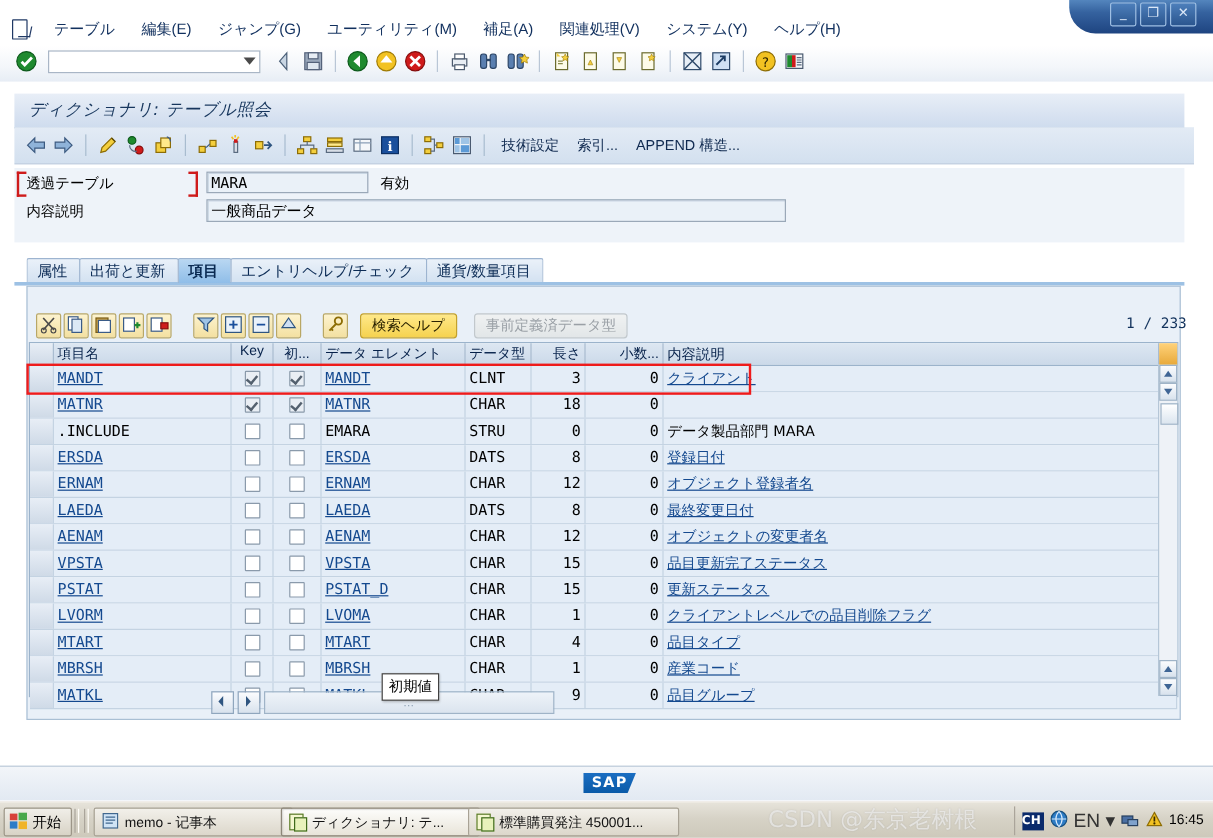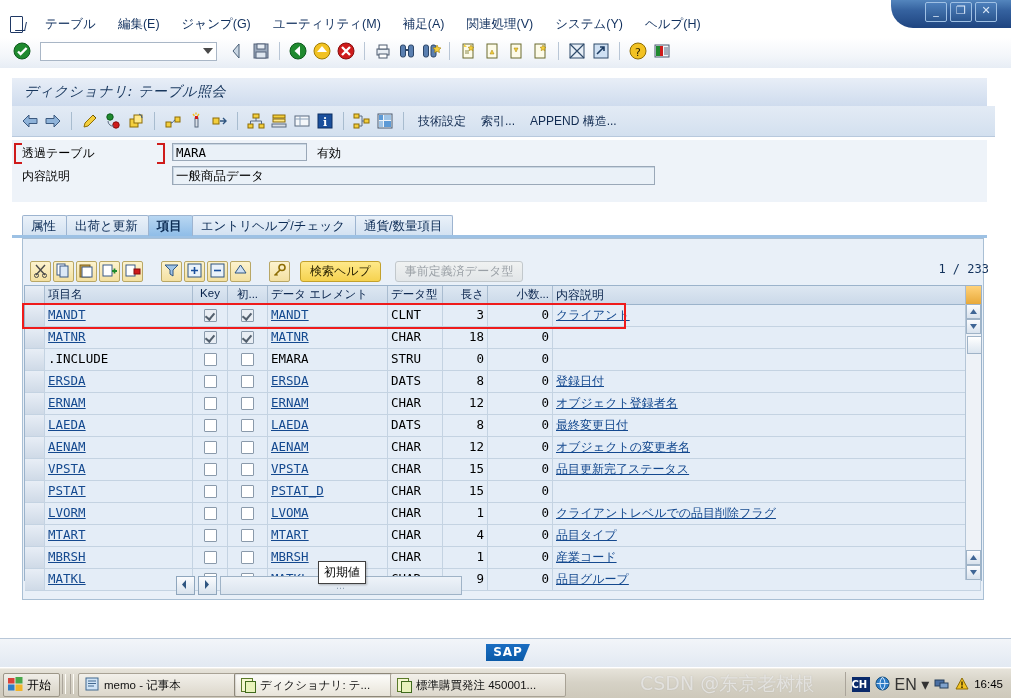--- a/index.html
+++ b/index.html
@@ -565,20 +565,21 @@
         </div>
         <div class="grow">
           <div class="c-sel"></div>
           <div class="c-name"><span class="plain">.INCLUDE</span></div>
           <div class="c-key"><span class="ck"></span></div>
           <div class="c-ini"><span class="ck"></span></div>
           <div class="c-de"><span class="plain">EMARA</span></div>
           <div class="c-type"><span class="plain">STRU</span></div>
           <div class="c-len"><span class="plain">0</span></div>
           <div class="c-dec"><span class="plain">0</span></div>
+          <div class="c-desc"><span class="plain">データ製品部門 MARA</span></div>
         </div>
         <div class="grow">
           <div class="c-sel"></div>
           <div class="c-name"><span class="lnk">ERSDA</span></div>
           <div class="c-key"><span class="ck"></span></div>
           <div class="c-ini"><span class="ck"></span></div>
           <div class="c-de"><span class="lnk">ERSDA</span></div>
           <div class="c-type"><span class="plain">DATS</span></div>
           <div class="c-len"><span class="plain">8</span></div>
           <div class="c-dec"><span class="plain">0</span></div>
@@ -630,20 +631,21 @@
         </div>
         <div class="grow">
           <div class="c-sel"></div>
           <div class="c-name"><span class="lnk">PSTAT</span></div>
           <div class="c-key"><span class="ck"></span></div>
           <div class="c-ini"><span class="ck"></span></div>
           <div class="c-de"><span class="lnk">PSTAT_D</span></div>
           <div class="c-type"><span class="plain">CHAR</span></div>
           <div class="c-len"><span class="plain">15</span></div>
           <div class="c-dec"><span class="plain">0</span></div>
+          <div class="c-desc"><span class="lnk">更新ステータス</span></div>
         </div>
         <div class="grow">
           <div class="c-sel"></div>
           <div class="c-name"><span class="lnk">LVORM</span></div>
           <div class="c-key"><span class="ck"></span></div>
           <div class="c-ini"><span class="ck"></span></div>
           <div class="c-de"><span class="lnk">LVOMA</span></div>
           <div class="c-type"><span class="plain">CHAR</span></div>
           <div class="c-len"><span class="plain">1</span></div>
           <div class="c-dec"><span class="plain">0</span></div>

